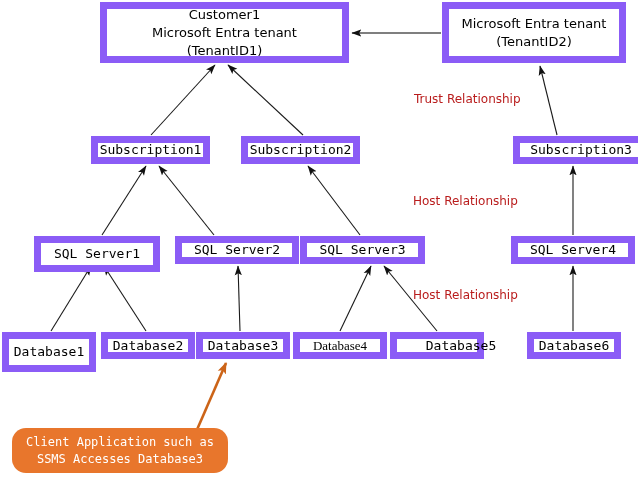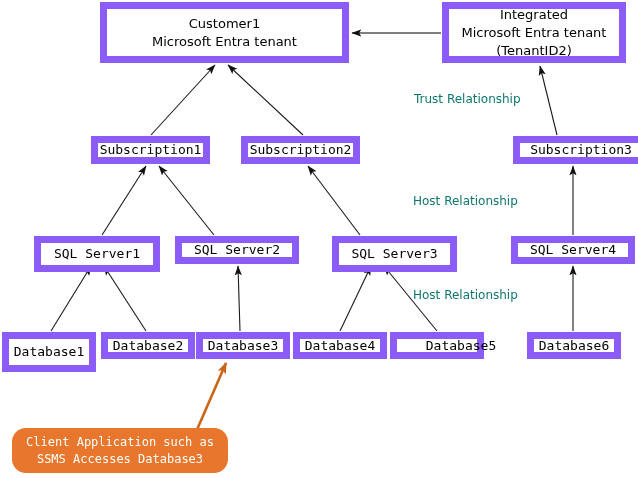--- a/index.html
+++ b/index.html
@@ -45,21 +45,21 @@
     font-size: 13px;
     line-height: 18px;
   }
   .sub-node, .server-node, .db-node {
     font-family: "DejaVu Sans Mono", monospace;
     font-size: 13px;
     line-height: 16px;
   }
   .edge-label {
     position: absolute;
-    color: #0f766e;
+    color: #b91c1c;
     font-family: "DejaVu Sans", sans-serif;
     font-size: 12px;
     line-height: 14px;
     white-space: nowrap;
     z-index: 2;
   }
   .callout {
     position: absolute;
     box-sizing: border-box;
     display: flex;
@@ -121,61 +121,61 @@
     <line x1="437" y1="331" x2="384" y2="266" stroke="#1a1a1a" stroke-width="1.1" marker-end="url(#arrow-black)"></line>
 
     <line x1="573" y1="331" x2="573" y2="266" stroke="#1a1a1a" stroke-width="1.1" marker-end="url(#arrow-black)"></line>
 
     <line x1="196" y1="432" x2="226" y2="363" stroke="#cc6418" stroke-width="2.6" marker-end="url(#arrow-orange)"></line>
   </svg>
 
   <div class="node tenant-node" style="left:100px; top:2px; width:249px; height:61px;">
     <span class="line">Customer1</span>
     <span class="line">Microsoft Entra tenant</span>
+    <span class="line">(TenantID1)</span>
   </div>
 
   <div class="node tenant-node" style="left:442px; top:2px; width:184px; height:61px;">
-    <span class="line">Integrated</span>
     <span class="line">Microsoft Entra tenant</span>
     <span class="line">(TenantID2)</span>
   </div>
 
   <div class="node sub-node" style="left:91px; top:136px; width:119px; height:28px;">
     <span class="line">Subscription1</span>
   </div>
   <div class="node sub-node" style="left:241px; top:136px; width:119px; height:28px;">
     <span class="line">Subscription2</span>
   </div>
   <div class="node sub-node" style="left:513px; top:136px; width:136px; height:28px;">
     <span class="line">Subscription3</span>
   </div>
 
   <div class="node server-node" style="left:34px; top:236px; width:126px; height:36px;">
     <span class="line">SQL Server1</span>
   </div>
   <div class="node server-node" style="left:175px; top:236px; width:124px; height:28px;text-align:center;">
     <span class="line">SQL Server2</span>
   </div>
-  <div class="node server-node" style="left:332px; top:236px; width:125px; height:36px;">
+  <div class="node server-node" style="left:300px; top:236px; width:125px; height:28px;">
     <span class="line">SQL Server3</span>
   </div>
   <div class="node server-node" style="left:511px; top:236px; width:124px; height:28px;">
     <span class="line">SQL Server4</span>
   </div>
 
   <div class="node db-node" style="left:2px; top:332px; width:94px; height:40px;">
     <span class="line">Database1</span>
   </div>
   <div class="node db-node" style="left:101px; top:332px; width:94px; height:27px;">
     <span class="line">Database2</span>
   </div>
   <div class="node db-node" style="left:196px; top:332px; width:94px; height:27px;">
     <span class="line">Database3</span>
   </div>
-  <div class="node db-node" style="left:293px; top:332px; width:94px; height:27px;">
+  <div class="node db-node" style="left:293px; top:332px; width:94px; height:27px;font-family:Liberation Serif, serif;">
     <span class="line">Database4</span>
   </div>
   <div class="node db-node" style="left:390px; top:332px; width:94px; height:27px;padding-left:48px;">
     <span class="line">Database5</span>
   </div>
   <div class="node db-node" style="left:527px; top:332px; width:94px; height:27px;">
     <span class="line">Database6</span>
   </div>
 
   <div class="edge-label" style="left:414px; top:92px;">Trust Relationship</div>

